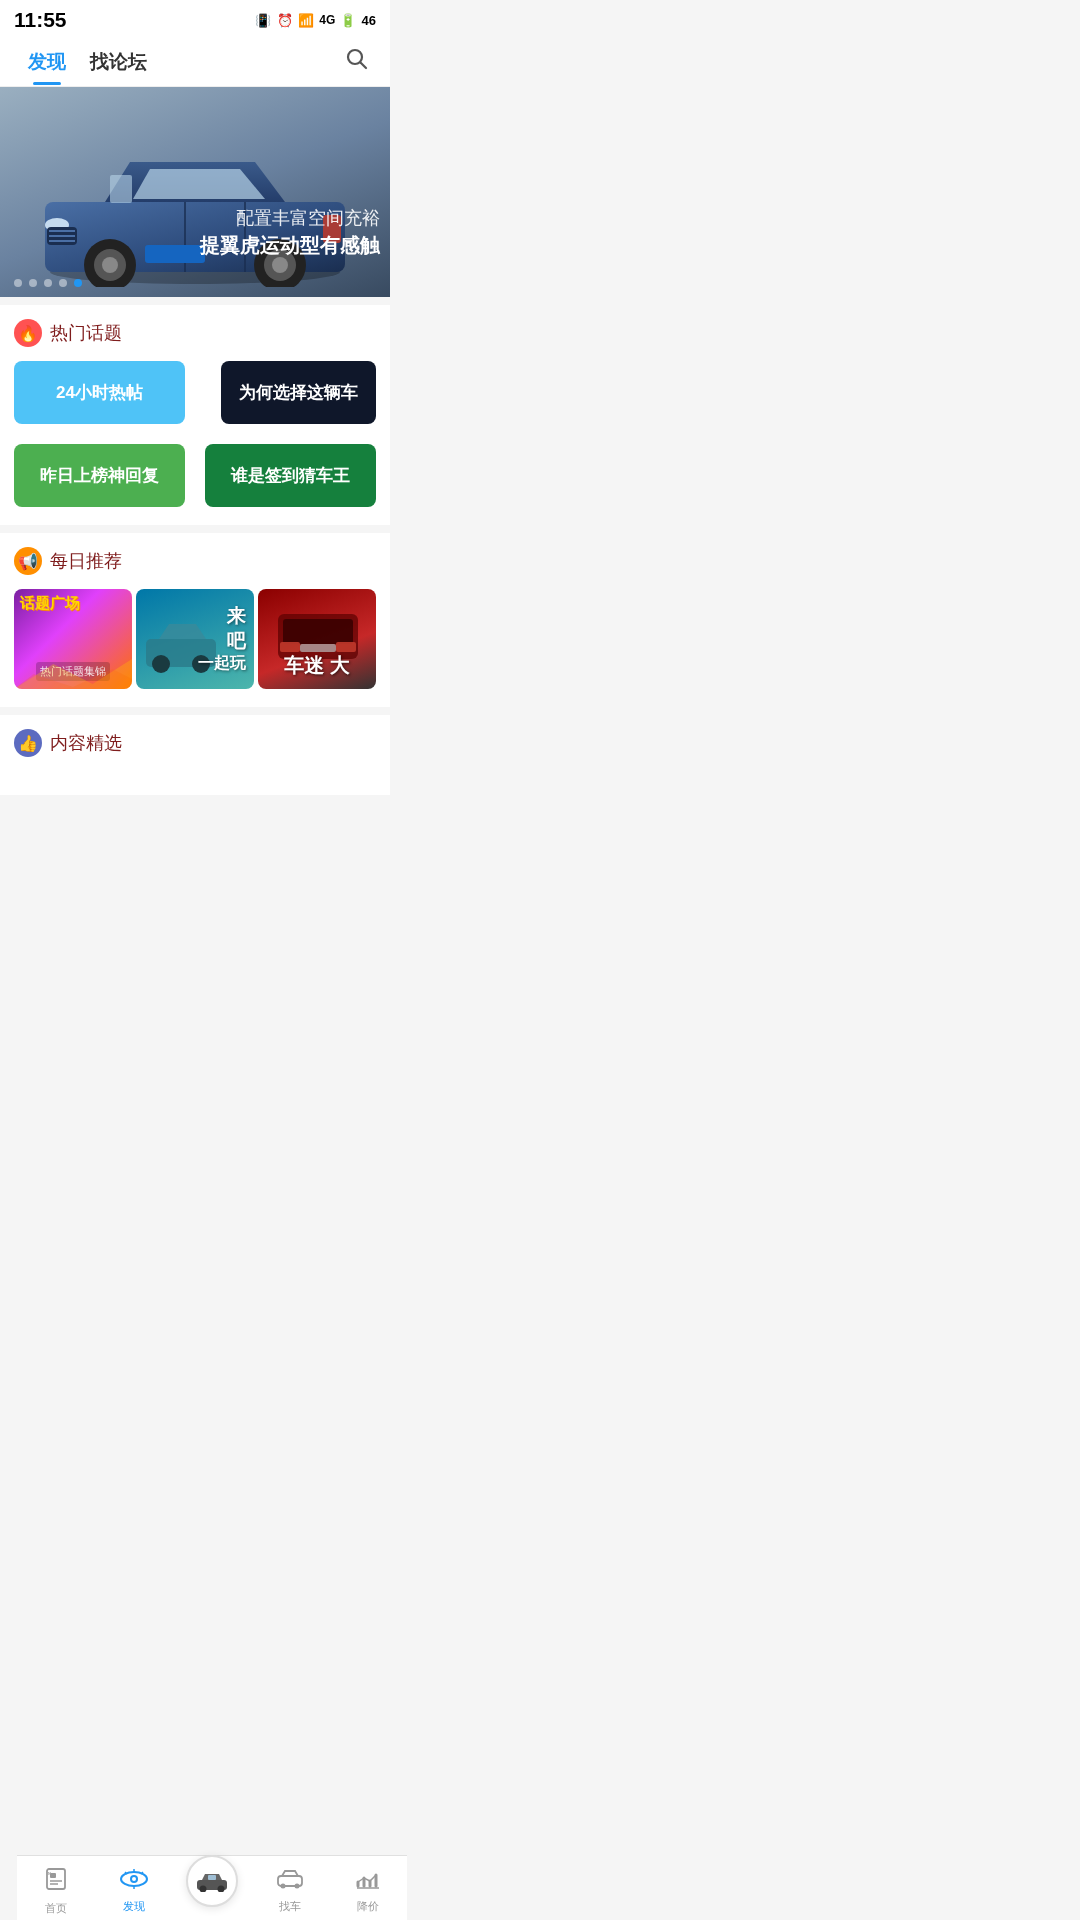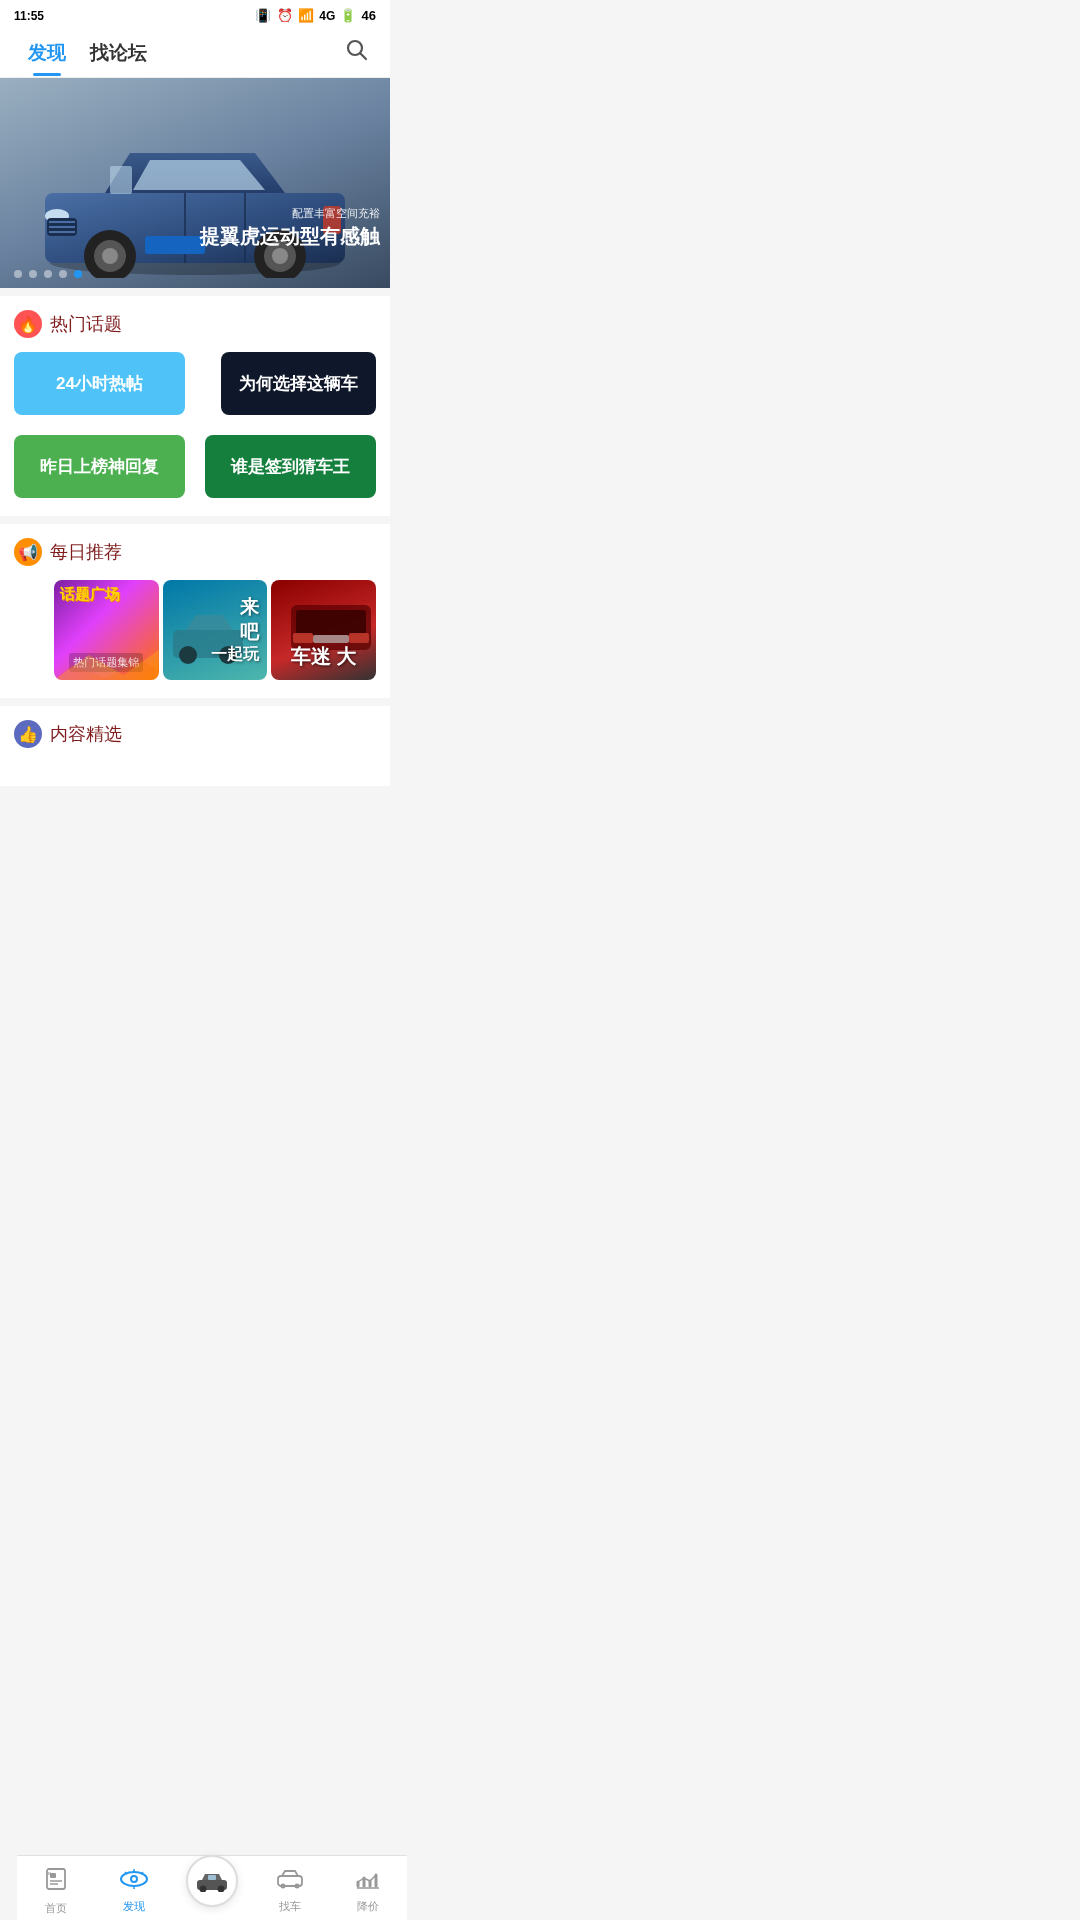--- a/index.html
+++ b/index.html
@@ -16,21 +16,21 @@
     
     .status-bar {
       display: flex;
       justify-content: space-between;
       align-items: center;
       padding: 8px 14px 4px 14px;
       background: #fff;
       font-size: 15px;
       font-weight: 600;
     }
-    .status-time { font-size: 12px; font-weight: 700; }
+    .status-time { font-size: 21px; font-weight: 700; }
     .status-icons { display: flex; align-items: center; gap: 5px; font-size: 13px; }
 
     
     .nav-tabs {
       display: flex;
       align-items: center;
       padding: 6px 16px 0 16px;
       background: #fff;
       border-bottom: 1px solid #eee;
       position: relative;
@@ -74,21 +74,21 @@
       overflow: hidden;
     }
     .banner-text {
       position: absolute;
       bottom: 38px;
       right: 10px;
       color: #fff;
       text-align: right;
     }
     .banner-text-sub {
-      font-size: 11px;
+      font-size: 18px;
       opacity: 0.9;
       margin-bottom: 2px;
     }
     .banner-text-main {
       font-size: 20px;
       font-weight: 700;
     }
     
     .banner-dots {
       position: absolute;
@@ -153,21 +153,20 @@
     }
     .hot-btn.blue { background: #4FC3F7; }
     .hot-btn.orange { background: #0f172a; margin-left: 16px; }
     .hot-btn.green { background: #4CAF50; }
     .hot-btn.red { background: #15803d; }
 
     
     .daily-grid {
       display: flex;
       gap: 4px;
-      margin-left: 40px;
     }
     .daily-thumb {
       flex: 1;
       height: 100px;
       border-radius: 8px;
       overflow: hidden;
       position: relative;
       cursor: pointer;
     }
     .daily-thumb-1 {

